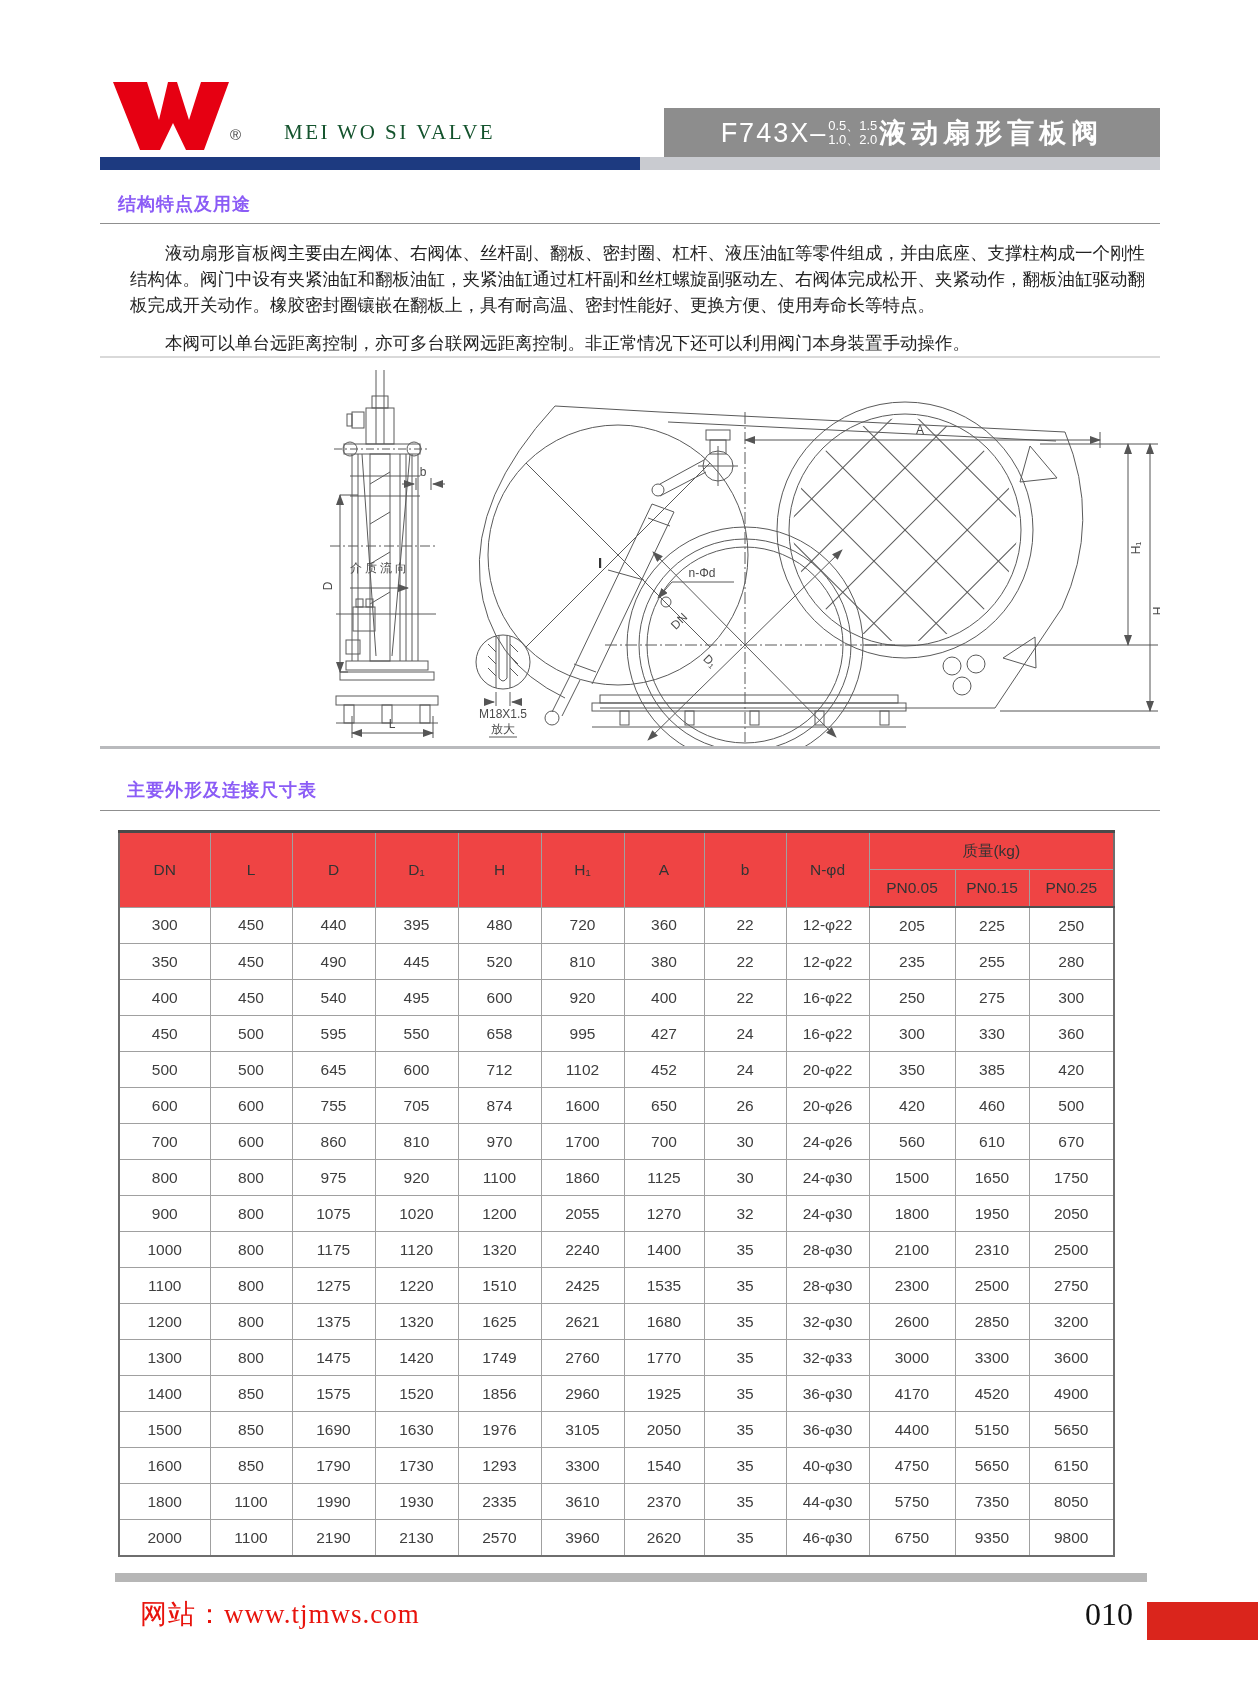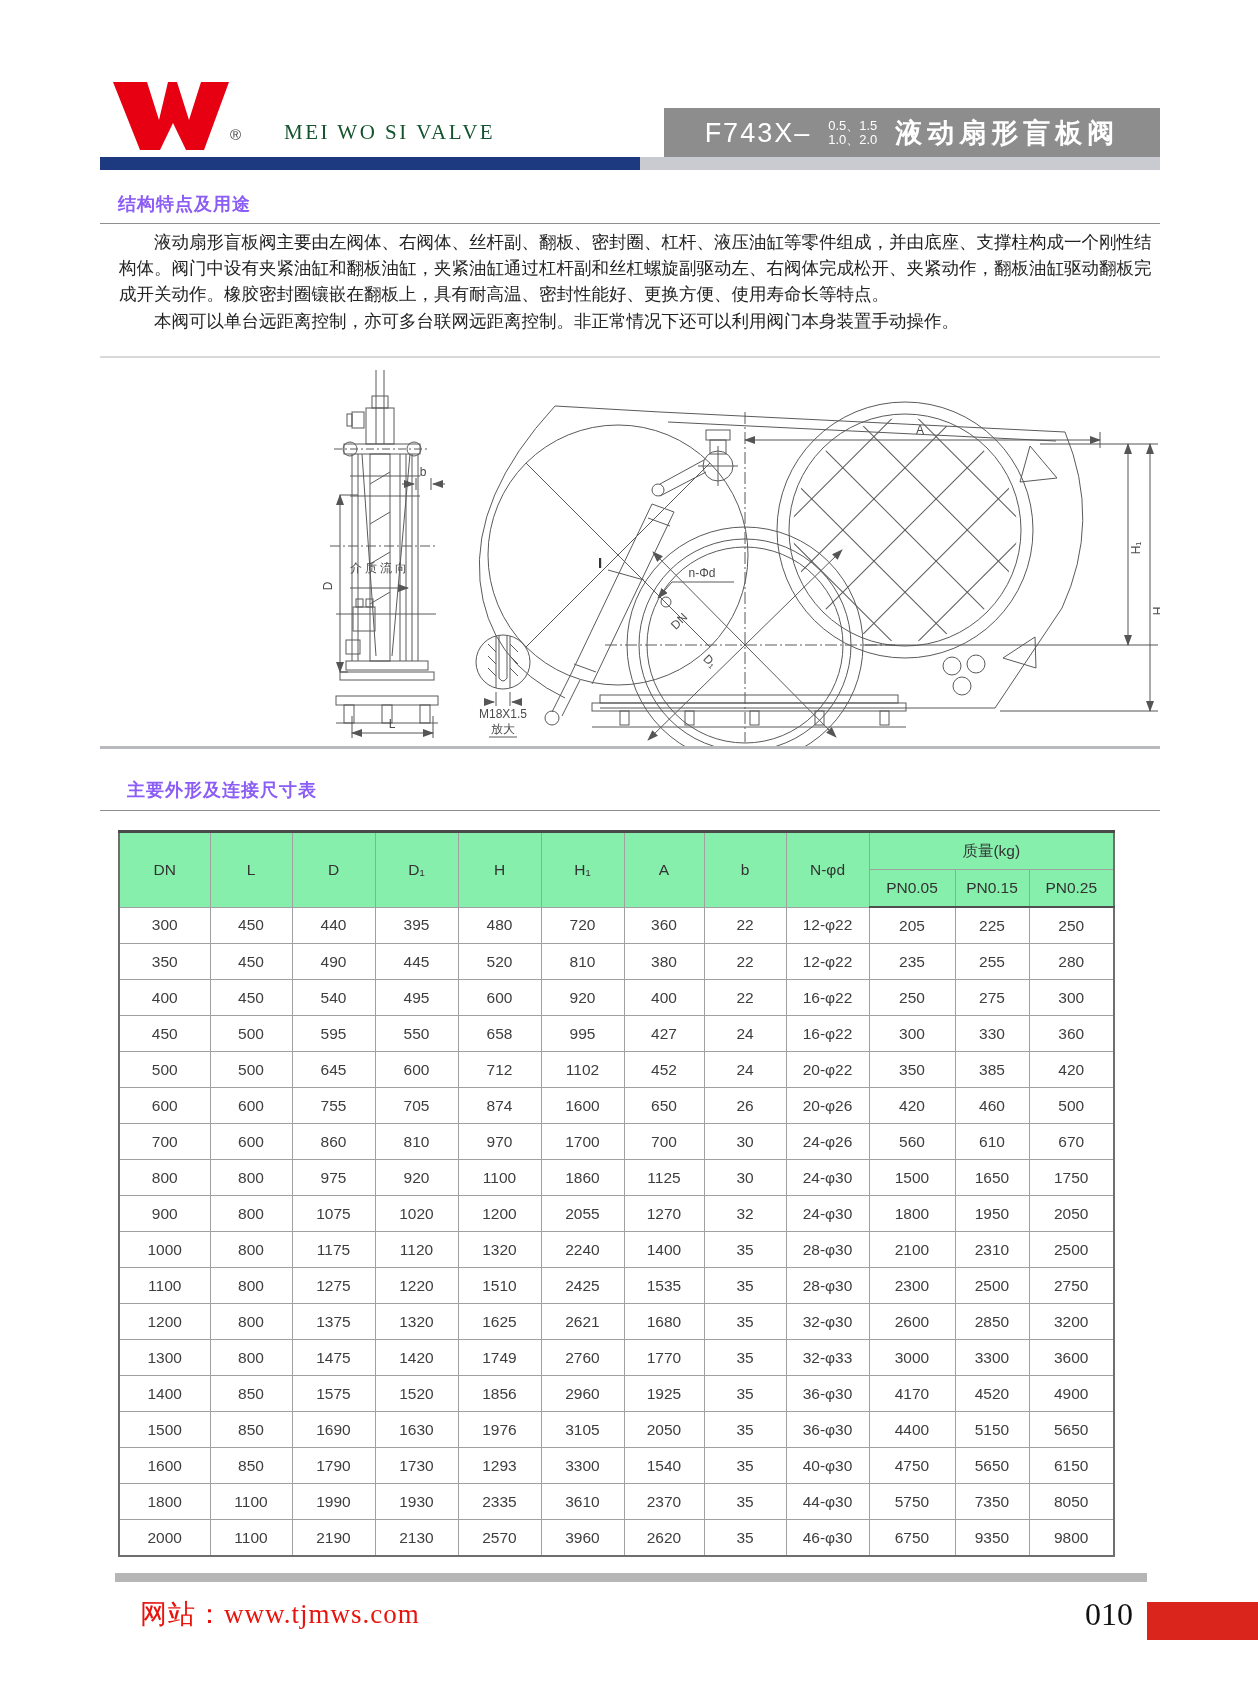--- a/index.html
+++ b/index.html
@@ -7,43 +7,43 @@
         font-family:"Liberation Sans","DejaVu Sans",sans-serif;overflow:hidden;color:#1f1f1f;}
   
   .logo-wrap{position:absolute;left:108px;top:66px;width:520px;height:92px;}
   .logo-mark{position:absolute;left:2px;top:8px;width:122px;height:80px;}
   .logo-reg{position:absolute;left:122px;top:60px;font-size:15px;color:#444;}
   .brand-cn{position:absolute;left:150px;top:-4px;font-family:"Liberation Serif","DejaVu Serif",serif;
             font-weight:bold;font-size:47px;letter-spacing:8px;color:#101010;white-space:nowrap;}
   .brand-en{position:absolute;left:176px;top:54px;font-family:"Liberation Serif","DejaVu Serif",serif;
             font-size:21px;letter-spacing:2.5px;color:#14532d;white-space:nowrap;}
   .model-bar{position:absolute;left:664px;top:108px;width:496px;height:50px;background:#8d8d8d;
-             display:flex;align-items:center;justify-content:center;color:#fff;gap:16px;}
+             display:flex;align-items:center;justify-content:center;color:#fff;}
   .model-prefix{font-size:27px;letter-spacing:2px;}
   .model-stack{display:flex;flex-direction:column;font-size:13px;line-height:14px;margin:0 2px 0 1px;text-align:center;}
   .model-cnt{font-size:27px;font-weight:bold;letter-spacing:5px;}
   .head-rule{position:absolute;left:100px;top:157px;width:1060px;height:13px;display:flex;}
   .head-rule .blue{width:540px;height:100%;background:#1d3a80;}
   .head-rule .grey{flex:1;height:100%;background:#c9cbd0;}
   
   .sec-title{position:absolute;left:118px;font-size:18px;font-weight:bold;color:#8b5cf6;letter-spacing:1px;}
   .sec-rule{position:absolute;left:100px;width:1060px;height:1px;background:#8f8f8f;}
   .intro{position:absolute;left:118px;top:228px;width:1042px;font-size:17.5px;line-height:26px;color:#222;}
-  .intro p{margin:1px;text-indent:2em;}
+  .intro p{margin:12px;text-indent:2em;}
   
   .draw-band{position:absolute;left:100px;top:356px;width:1060px;height:392px;}
   .draw-band svg{display:block;}
   .band-bottom{position:absolute;left:100px;top:746px;width:1060px;height:3px;background:#b9babd;}
   .dtx{font-size:12px;fill:#4a4a4a;font-family:"Liberation Sans","DejaVu Sans",sans-serif;}
   .dtx-b{font-size:15px;font-weight:bold;fill:#333;}
   
   .dim-table{position:absolute;left:118px;top:830px;width:995px;border-collapse:collapse;table-layout:fixed;
              font-size:15.5px;color:#3e3e3e;}
   .dim-table th,.dim-table td{border:1px solid #a0a0a0;text-align:center;padding:0;font-weight:normal;}
-  .dim-table thead th{background:#86efac;color:#333;height:36px;}
+  .dim-table thead th{background:#ef4444;color:#333;height:36px;}
   .dim-table thead tr:last-child th{border-bottom:2px solid #4f4f4f;}
   .dim-table{border:2px solid #6e6e6e;border-top:3px solid #4a4a4a;}
   .dim-table tbody td{height:35px;background:#fff;}
   
   .foot-bar{position:absolute;left:115px;top:1573px;width:1032px;height:9px;background:#b6b6b6;}
   .site{position:absolute;left:140px;top:1596px;font-family:"Liberation Serif","DejaVu Serif",serif;
         font-size:27px;color:#e8130c;letter-spacing:1px;text-align:center;}
   .pagenum{position:absolute;left:1085px;top:1596px;font-family:"Liberation Serif","DejaVu Serif",serif;
            font-size:32px;color:#111;}
   .red-block{position:absolute;left:1147px;top:1602px;width:111px;height:38px;background:#da251c;}

